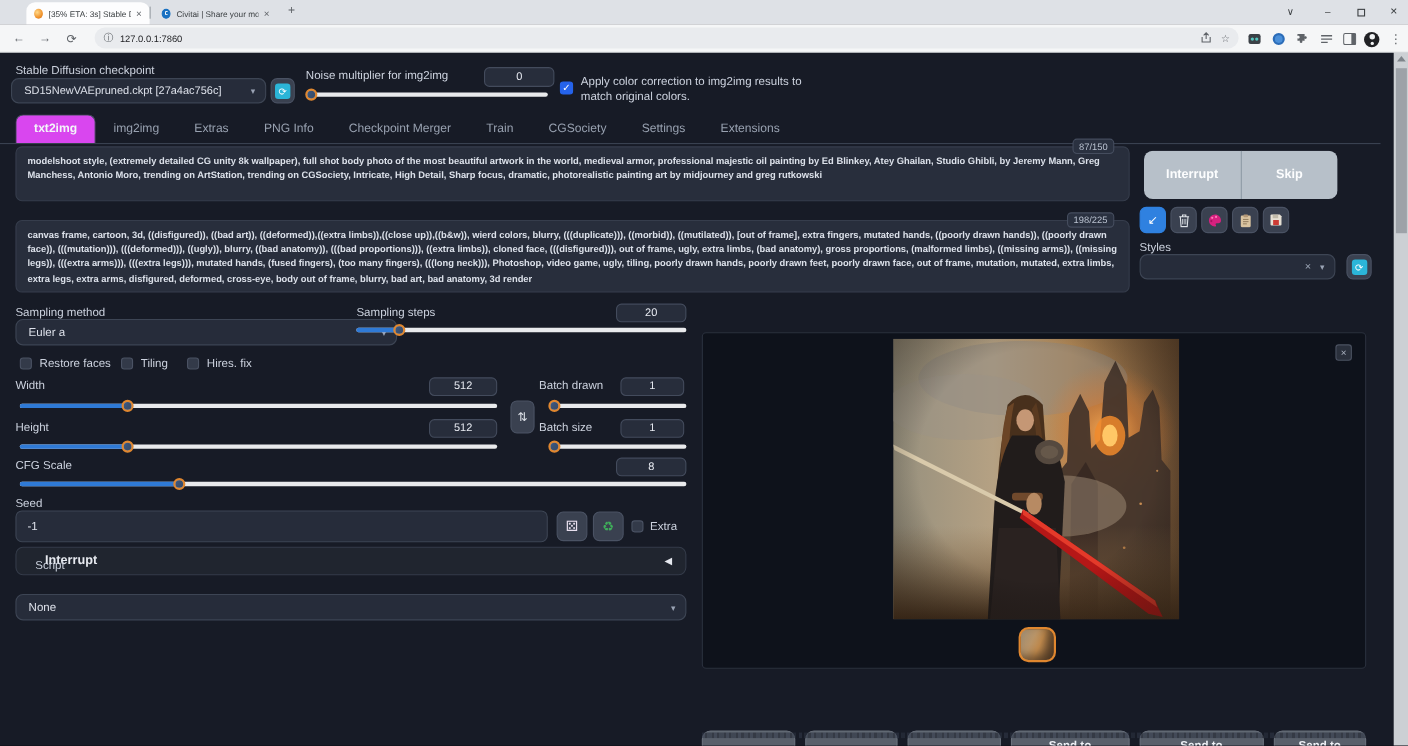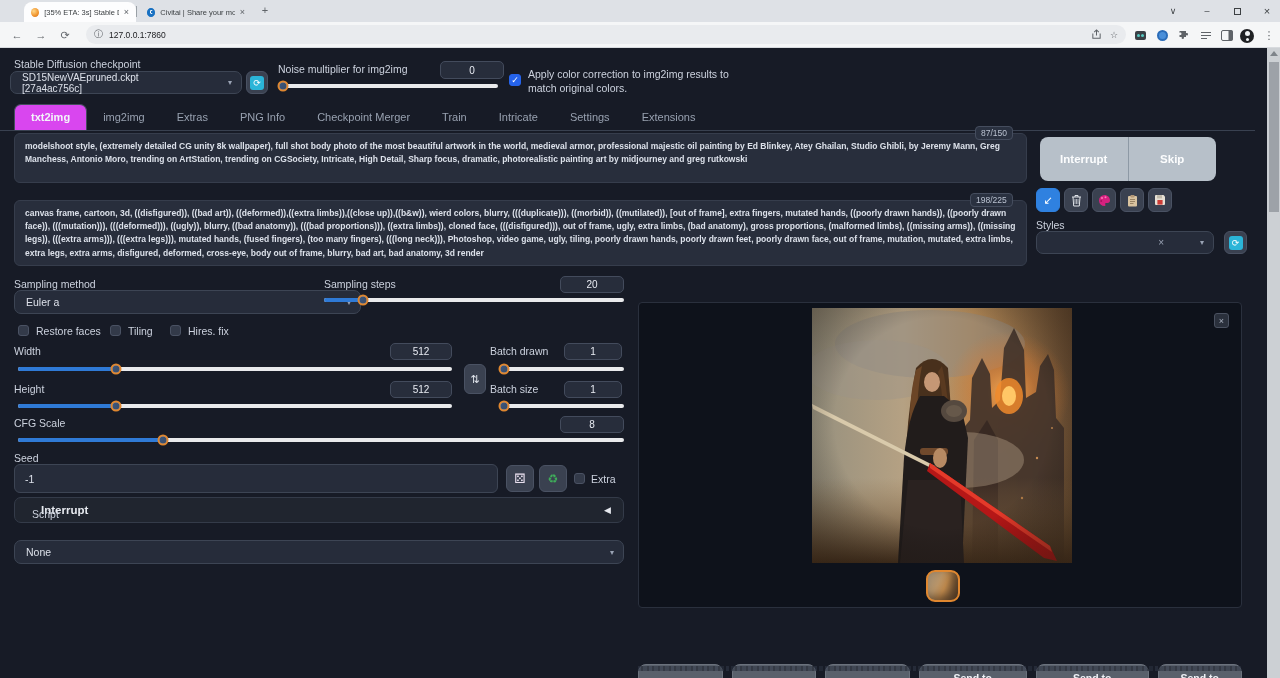--- a/index.html
+++ b/index.html
@@ -37,21 +37,21 @@
 
   .page-scrollbar { position:absolute; right:0; top:48px; width:13px; height:630px; background:#ccd0d4; }
   .page-scroll-thumb { position:absolute; left:1.5px; top:14px; width:10px; height:150px; background:#9da2a8; }
   .page-scroll-arrow { position:absolute; left:3px; top:3px; width:0; height:0; border-left:4px solid transparent; border-right:4px solid transparent; border-bottom:5px solid #7e848a; }
 
   
   .app { position:absolute; left:0; top:48px; width:1267px; height:630px; background:#171b26; font-size:10.5px; color:#ccd2de; }
   .lbl { position:absolute; font-size:10.5px; color:#ccd2de; white-space:nowrap; }
   .box { background:#262c3a; border:1px solid #3d4554; border-radius:6px; }
   .numbox { position:absolute; background:#272d3b; border:1px solid #434b5c; border-radius:5px; color:#e8ebf2; font-size:10px; display:flex; align-items:center; justify-content:center; }
-  .dropdown { position:absolute; background:#262c3a; border:1px solid #3d4554; border-radius:7px; display:flex; align-items:center; color:#dde1ea;gap:28px; }
+  .dropdown { position:absolute; background:#262c3a; border:1px solid #3d4554; border-radius:7px; display:flex; align-items:center; color:#dde1ea; }
   .dropdown .val { margin-left:11px; font-size:10.5px; flex:1; }
   .dropdown .caret { margin-right:9px; font-size:8px; color:#9aa3b4; }
   .slider { position:absolute; height:4px; background:#e9eaec; border-radius:2px; }
   .slider .fill { position:absolute; left:0; top:0; bottom:0; background:#2f7ad6; border-radius:2px; }
   .slider .thumb { position:absolute; top:50%; transform:translate(-50%,-50%); width:11px; height:11px; border-radius:50%; background:#3b82dd; }
   .checkbox { position:absolute; width:12px; height:12px; border-radius:3px; background:#333a49; border:1px solid #4a5263; }
   .checkbox.checked { background:#2563eb; border-color:#2563eb; color:#fff; font-size:9px; display:flex; align-items:center; justify-content:center; }
   .iconbtn { position:absolute; background:#3a4150; border:1px solid #4a5263; border-radius:6px; display:flex; align-items:center; justify-content:center; }
   .counter { position:absolute; background:#2a3140; border:1px solid #454d5e; border-radius:4px; font-size:8.5px; color:#bac2d0; padding:1px 5px; z-index:3; }
   .refresh-glyph { width:14px; height:14px; border-radius:3px; background:#2bb5d8; color:#fff; font-size:9px; display:flex; align-items:center; justify-content:center; }
@@ -186,21 +186,21 @@
     <div class="checkbox checked" style="left:509px;top:26px;">✓</div>
     <div class="cc-label" style="top:19px;">Apply color correction to img2img results to match original colors.</div>
 
     <div class="sd-tabs" style="top:56px;">
       <span class="sd-tab active">txt2img</span>
       <span class="sd-tab">img2img</span>
       <span class="sd-tab">Extras</span>
       <span class="sd-tab">PNG Info</span>
       <span class="sd-tab">Checkpoint Merger</span>
       <span class="sd-tab">Train</span>
-      <span class="sd-tab">Intricate</span>
+      <span class="sd-tab">CGSociety</span>
       <span class="sd-tab">Settings</span>
       <span class="sd-tab">Extensions</span>
     </div>
 
     <div class="counter" style="left:975px;top:78px;">87/150</div>
     <div class="promptbox" style="top:85px;height:50px;">modelshoot style, (extremely detailed CG unity 8k wallpaper), full shot body photo of the most beautiful artwork in the world, medieval armor, professional majestic oil painting by Ed Blinkey, Atey Ghailan, Studio Ghibli, by Jeremy Mann, Greg Manchess, Antonio Moro, trending on ArtStation, trending on CGSociety, Intricate, High Detail, Sharp focus, dramatic, photorealistic painting art by midjourney and greg rutkowski</div>
 
     <div class="counter" style="left:970px;top:145px;">198/225</div>
     <div class="promptbox" style="top:152px;height:66px;">canvas frame, cartoon, 3d, ((disfigured)), ((bad art)), ((deformed)),((extra limbs)),((close up)),((b&amp;w)), wierd colors, blurry, (((duplicate))), ((morbid)), ((mutilated)), [out of frame], extra fingers, mutated hands, ((poorly drawn hands)), ((poorly drawn face)), (((mutation))), (((deformed))), ((ugly)), blurry, ((bad anatomy)), (((bad proportions))), ((extra limbs)), cloned face, (((disfigured))), out of frame, ugly, extra limbs, (bad anatomy), gross proportions, (malformed limbs), ((missing arms)), ((missing legs)), (((extra arms))), (((extra legs))), mutated hands, (fused fingers), (too many fingers), (((long neck))), Photoshop, video game, ugly, tiling, poorly drawn hands, poorly drawn feet, poorly drawn face, out of frame, mutation, mutated, extra limbs, extra legs, extra arms, disfigured, deformed, cross-eye, body out of frame, blurry, bad art, bad anatomy, 3d render</div>
 

